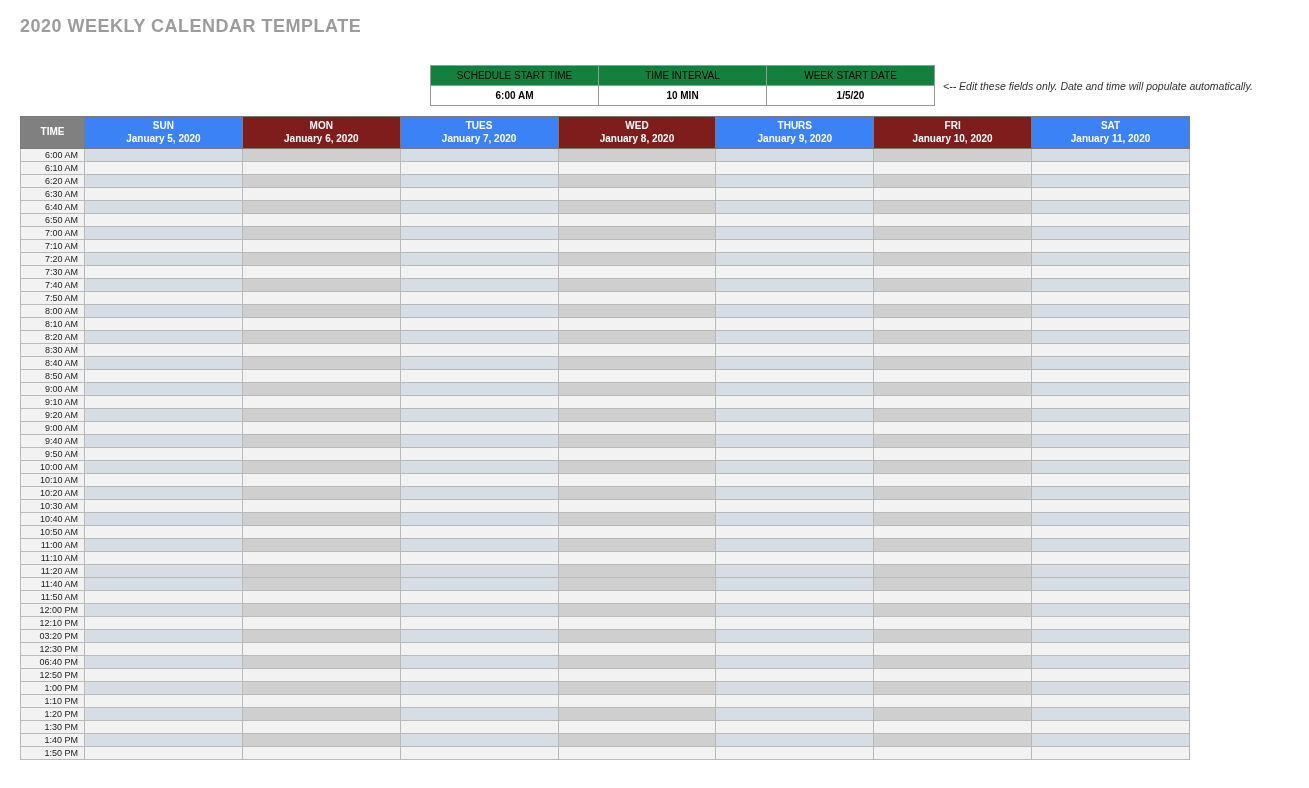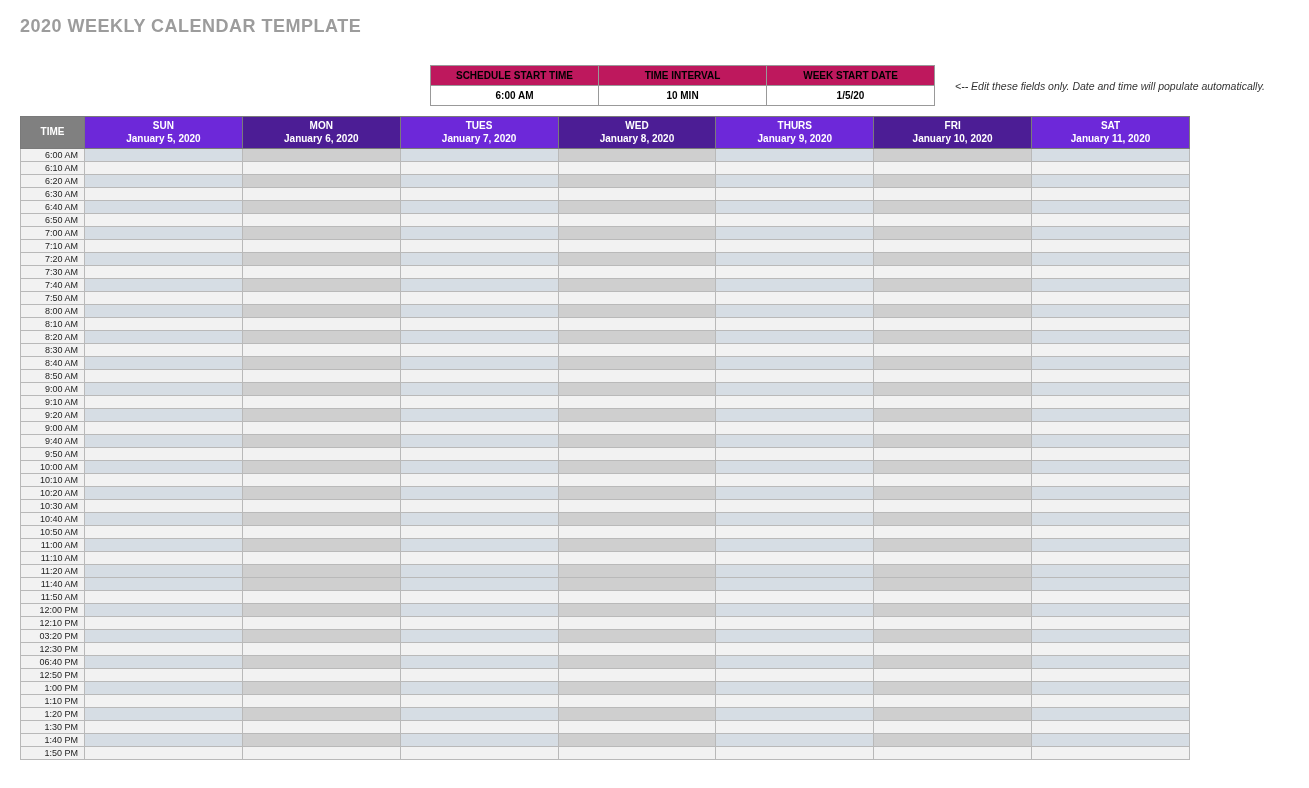--- a/index.html
+++ b/index.html
@@ -25,56 +25,56 @@
   .settings-table {
     border-collapse: collapse;
   }
   .settings-table th, .settings-table td {
     border: 1px solid #999;
     font-size: 10px;
     text-align: center;
     padding: 4px 0;
   }
   .settings-table th {
-    font-weight: bold;
-    background: #be185d;
+    font-weight: normal;
+    background: #15803d;
     width: 168px;
     height: 18px;
   }
   .settings-table td {
     font-weight: bold;
     background: #fff;
     height: 18px;
   }
   .hint {
     font-size: 10.5px;
     font-style: italic;
     color: #333;
-    margin-left: 20px;
+    margin-left: 8px;
   }
   .cal-table {
     border-collapse: collapse;
     width: 1170px;
     table-layout: fixed;
   }
   .cal-table th {
-    background: #6d28d9;
+    background: #3b82f6;
     color: #fff;
     font-size: 10px;
     font-weight: bold;
     border: 1px solid #7a7a7a;
     padding: 3px 0;
     line-height: 1.25;
   }
   .cal-table th.time-head {
     background: #808080;
     width: 64px;
   }
   .cal-table th.gray-head {
-    background: #4c1d95;
+    background: #7f1d1d;
   }
   .cal-table th .day-name { display:block; }
   .cal-table th .day-date { display:block; }
   .cal-table td {
     border: 1px solid #b9b9b9;
     height: 13px;
     font-size: 9px;
     padding: 0;
   }
   .cal-table td.time-cell {

